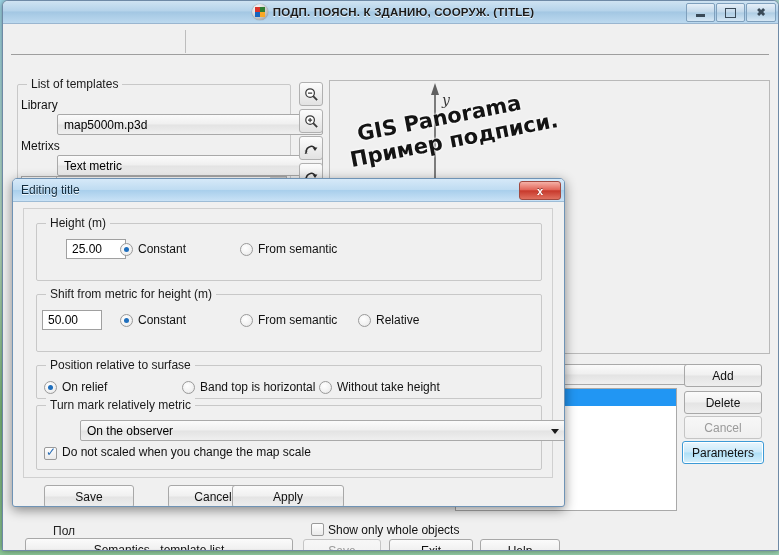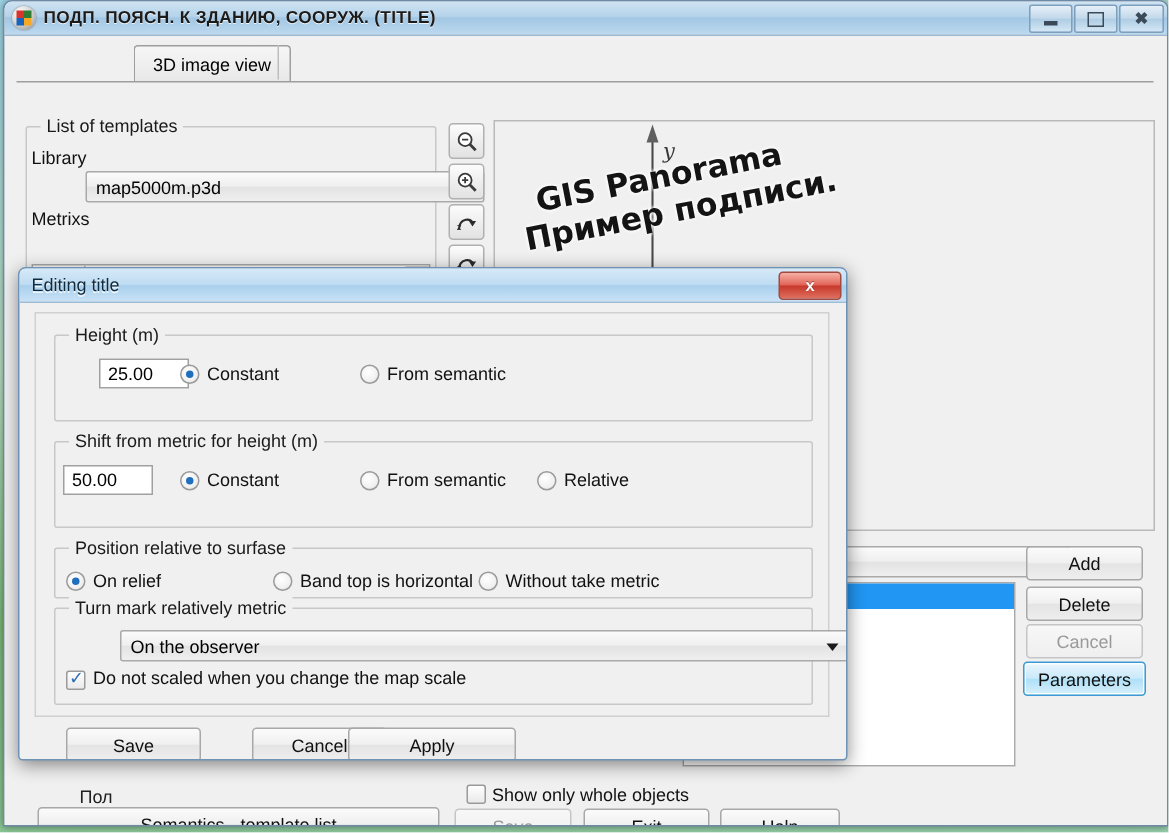--- a/index.html
+++ b/index.html
@@ -26,20 +26,21 @@
     box-shadow: 0 0 6px rgba(0,0,0,0.45);
     overflow: hidden;
   }
   .titlebar {
     position: relative;
     height: 22px;
     background: linear-gradient(to bottom, #cfe3f2 0%, #b5d3ea 45%, #a3c7e3 50%, #bcd9ef 100%);
     border-bottom: 1px solid #9ab6d0;
     display: flex; align-items: center;
     padding-left: 5px;
+    justify-content: center;
   }
   .win-icon {
     width: 16px; height: 16px; border-radius: 50%;
     background: radial-gradient(circle at 35% 30%, #ffffff 0%, #d8d8d8 45%, #8a8a8a 100%);
     position: relative; margin-right: 5px;
     box-shadow: 0 0 1px #555;
   }
   .win-icon::before {
     content:""; position:absolute; left:3px; top:3px; width:10px; height:10px;
     background:
@@ -266,37 +267,38 @@
           </div>
         <div class="wbtn close">
             <span class="glyph-x">✖</span>
           </div>
       </div>
     </div>
 
     <div class="client">
 
       <div class="tabbar">
-        <div class="tab t1">
-          <span>3D image view</span>
-        </div>
         <div class="tab-spacer"></div>
       </div>
 
       <div class="group" style="left:14px; top:60px; width:272px; height:140px;">
         <span class="glabel">List of templates</span>
       </div>
 
       <div class="lbl" style="left:18px; top:74px;">Library</div>
       <div class="combo" style="left:18px; top:90px; width:266px;">
         <span>map5000m.p3d</span>
         <span class="arrow"></span>
       </div>
 
       <div class="lbl" style="left:18px; top:115px;">Metrixs</div>
+      <div class="combo" style="left:18px; top:131px; width:266px;">
+        <span>Text metric</span>
+        <span class="arrow"></span>
+      </div>
 
       <div class="tree" style="left:18px; top:152px; width:266px; height:48px;">
         <div class="tree-vline"></div>
         <div class="tree-dash"></div>
         <div class="tree-item">Подпись пояснительная</div>
         <div class="tree-item2">Дом.аоа</div>
         <div class="scrollbar-v">
           <div class="sb-up"></div>
           <div class="sb-down"></div>
         </div>
@@ -438,21 +440,21 @@
         <div class="rlabel" style="left:352px; top:104px;">Relative</div>
 
         <div class="group" style="left:12px; top:156px; width:504px; height:32px; background:#f0f0f0;">
           <span class="glabel">Position relative to surfase</span>
         </div>
         <div class="radio on" style="left:20px; top:172px;"></div>
         <div class="rlabel" style="left:38px; top:171px;">On relief</div>
         <div class="radio" style="left:158px; top:172px;"></div>
         <div class="rlabel" style="left:176px; top:171px;">Band top is horizontal</div>
         <div class="radio" style="left:295px; top:172px;"></div>
-        <div class="rlabel" style="left:313px; top:171px;">Without take metric</div>
+        <div class="rlabel" style="left:313px; top:171px;">Without take height</div>
 
         <div class="group" style="left:12px; top:196px; width:504px; height:63px; background:#f0f0f0;">
           <span class="glabel">Turn mark relatively metric</span>
         </div>
         <div class="combo" style="left:20px; top:211px; width:487px;">
           <span>On the observer</span>
           <span class="arrow"></span>
         </div>
         <div class="cbx checked" style="left:20px; top:238px;"></div>
         <div class="rlabel" style="left:38px; top:236px;">Do not scaled when you change the map scale</div>

